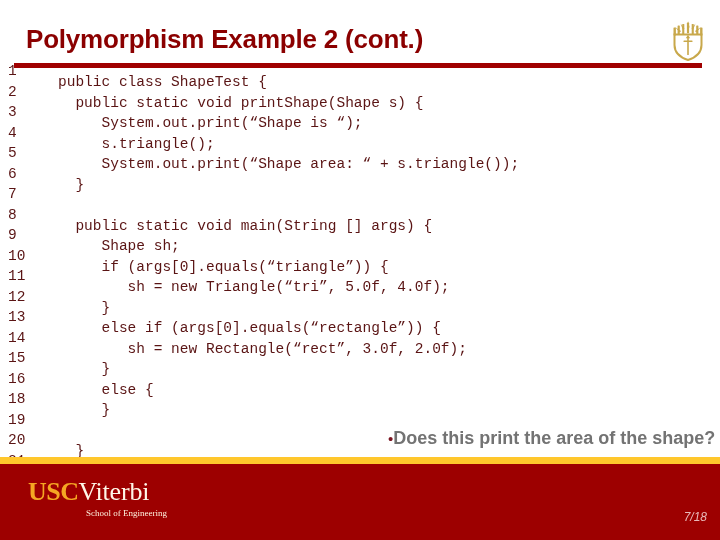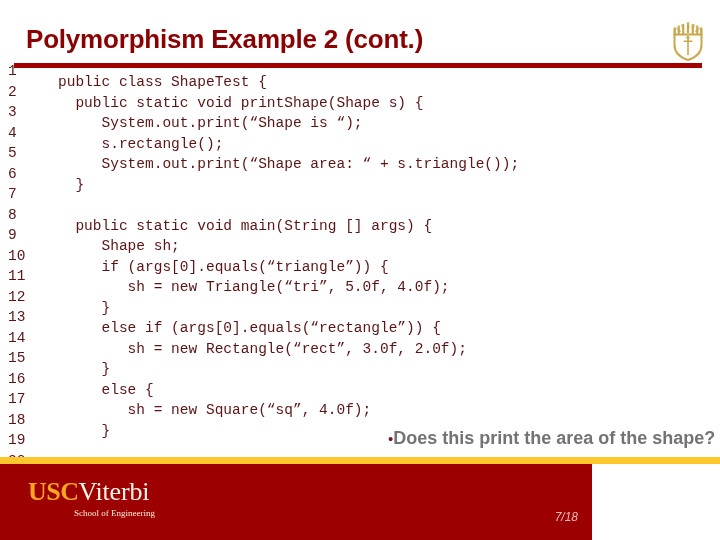--- a/index.html
+++ b/index.html
@@ -117,23 +117,24 @@
     left: 0;
     top: 457px;
     width: 720px;
     height: 7px;
     background: #FFC72C;
   }
   #footer {
     position: absolute;
     left: 0;
     top: 464px;
-    width: 592px;
+    width: 700px;
     height: 76px;
     background: #9D0000;
+    padding-left: 21px;
   }
   #usc-viterbi-logo {
     position: absolute;
     left: 28px;
     top: 14px;
     width: 230px;
   }
   #logo-main {
     font-family: "Liberation Serif", serif;
     font-size: 26px;
@@ -147,21 +148,21 @@
   }
   #logo-viterbi {
     color: #FFF6E8;
     letter-spacing: -0.2px;
   }
   #logo-sub {
     font-family: "Liberation Serif", serif;
     font-size: 9px;
     color: #FFF1DD;
     margin-top: 2px;
-    margin-left: 46px;
+    margin-left: 58px;
     white-space: nowrap;
   }
   #page-number {
     position: absolute;
     right: 14px;
     top: 46px;
     font-family: "Liberation Sans", sans-serif;
     font-size: 12px;
     color: #E8B9B9;
     font-style: italic;
@@ -215,21 +216,21 @@
     <div class="code-row">
       <span class="ln">2</span>
       <span class="src">  public static void printShape(Shape s) {</span>
     </div>
     <div class="code-row">
       <span class="ln">3</span>
       <span class="src">     System.out.print(“Shape is “);</span>
     </div>
     <div class="code-row">
       <span class="ln">4</span>
-      <span class="src">     s.rectangle();</span>
+      <span class="src">     s.triangle();</span>
     </div>
     <div class="code-row">
       <span class="ln">5</span>
       <span class="src">     System.out.print(“Shape area: “ + s.triangle());</span>
     </div>
     <div class="code-row">
       <span class="ln">6</span>
       <span class="src">  }</span>
     </div>
     <div class="code-row">
@@ -264,24 +265,20 @@
       <span class="ln">14</span>
       <span class="src">        sh = new Rectangle(“rect”, 3.0f, 2.0f);</span>
     </div>
     <div class="code-row">
       <span class="ln">15</span>
       <span class="src">     }</span>
     </div>
     <div class="code-row">
       <span class="ln">16</span>
       <span class="src">     else {</span>
-    </div>
-    <div class="code-row">
-      <span class="ln">17</span>
-      <span class="src">        sh = new Square(“sq”, 4.0f);</span>
     </div>
     <div class="code-row">
       <span class="ln">18</span>
       <span class="src">     }</span>
     </div>
     <div class="code-row">
       <span class="ln">19</span>
     </div>
     <div class="code-row">
       <span class="ln">20</span>

